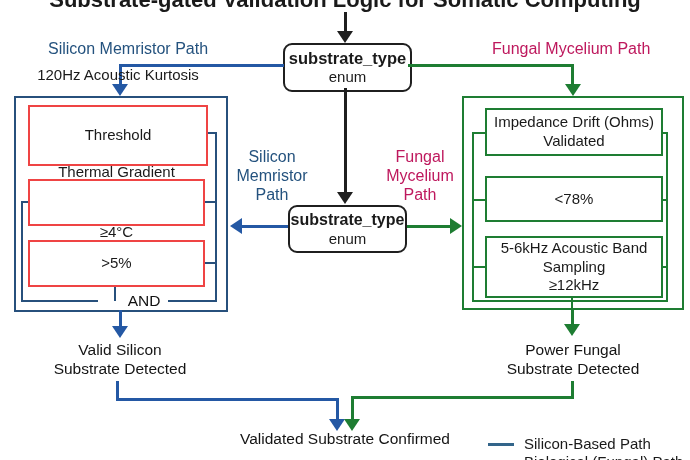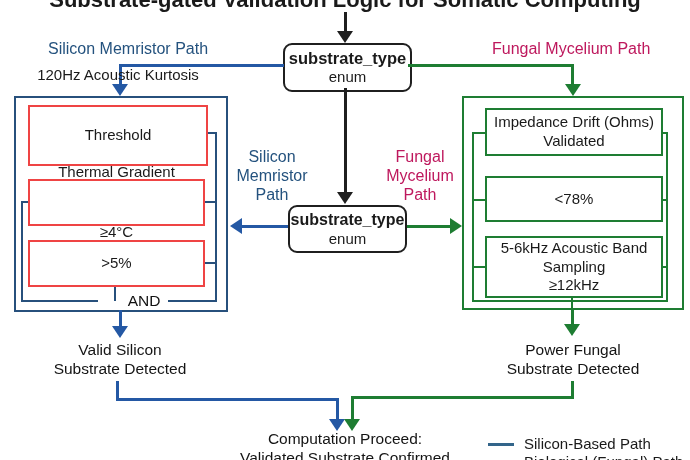--- a/index.html
+++ b/index.html
@@ -162,20 +162,19 @@
   <div>Power Fungal</div>
   <div>Substrate Detected</div>
 </div>
 
 <div class="line grn" style="left:571px;top:381px;width:2.5px;height:17px;"></div>
 <div class="line grn" style="left:351px;top:396px;width:223px;height:2.5px;"></div>
 <div class="line grn" style="left:351px;top:396px;width:2.5px;height:25px;"></div>
 <div class="ah ah-down-grn" style="left:344px;top:419px;"></div>
 
 <div class="outcome">
-  <div>Computation Proceed:</div>
   <div>Validated Substrate Confirmed</div>
 </div>
 
 <div class="legend-dash ld-blu" style="left:488px;top:443px;"></div>
 <div class="legend-row" style="left:524px;top:435px;">Silicon-Based Path</div>
 
 <div class="legend-row" style="left:524px;top:453px;">Biological (Fungal) Path</div>
 
 </body></html>

